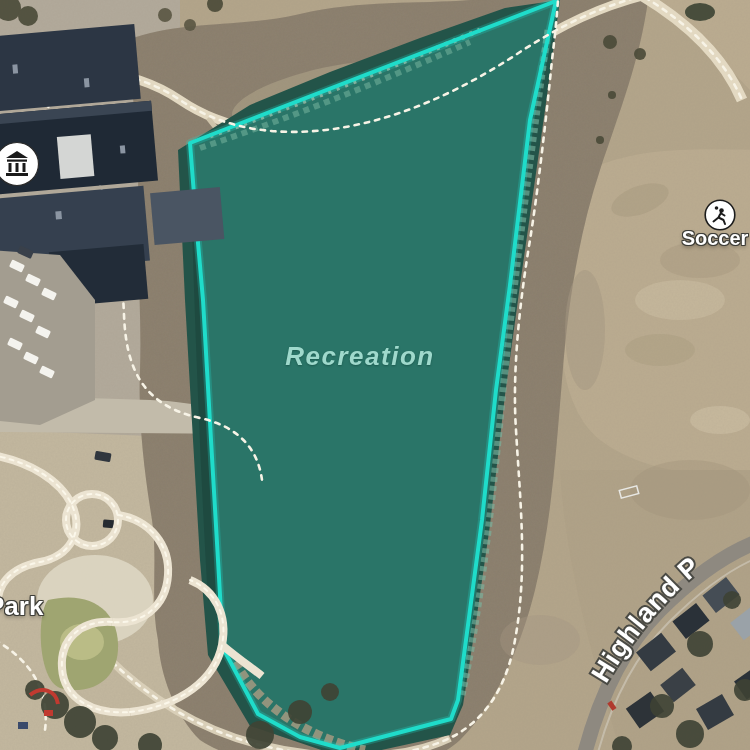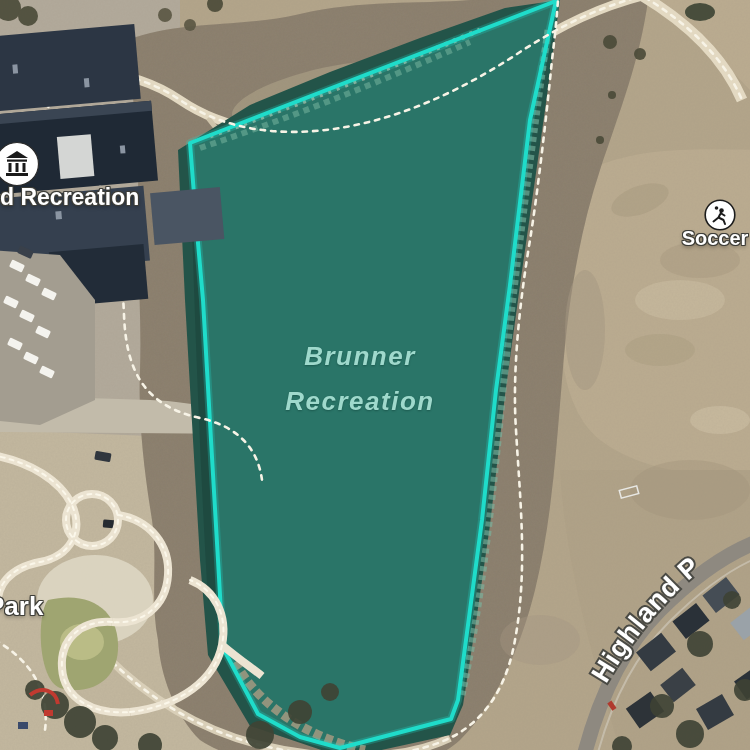--- a/index.html
+++ b/index.html
@@ -214,39 +214,37 @@
     </g>
     <rect x="620" y="488" width="18" height="8" fill="none" stroke="#e8e8e4" stroke-width="1.5" transform="rotate(-15 629 492)"></rect>
   </g>
 
   <text font-size="27" font-weight="bold" fill="#ffffff" stroke="#4a4a44" stroke-width="4" style="paint-order:stroke;font-family:'Liberation Sans',sans-serif" letter-spacing="1">
     <textPath href="#roadLabelPath" startOffset="2">Highland P</textPath>
   </text>
 </svg>
 
 <div id="reservoir-label">
-  <div>Brunner</div>
   <div>Recreation</div>
 </div>
 
 <div class="poi-icon" style="left:-6px;top:141px">
   <svg width="46" height="46" viewBox="0 0 46 46">
     <circle cx="23" cy="23" r="21.5" fill="#ffffff" stroke="#2b2b2b" stroke-width="1.2"></circle>
     <g fill="#1a1a1a">
       <polygon points="23,10 34,17 12,17"></polygon>
       <rect x="13" y="18.5" width="20" height="2.2"></rect>
       <rect x="14.5" y="22" width="3" height="9"></rect>
       <rect x="21.5" y="22" width="3" height="9"></rect>
       <rect x="28.5" y="22" width="3" height="9"></rect>
       <rect x="12" y="32" width="22" height="3"></rect>
     </g>
   </svg>
 </div>
 <div class="map-label" id="rec-label">
-  <div>d Recreation</div>
 </div>
 
 <div class="poi-icon" style="left:704px;top:199px">
   <svg width="32" height="32" viewBox="0 0 32 32">
     <circle cx="16" cy="16" r="14.8" fill="#ffffff" stroke="#1c1c1c" stroke-width="1.6"></circle>
     <circle cx="12.5" cy="9" r="1.8" fill="#1a1a1a"></circle>
     <circle cx="17.5" cy="11.5" r="2.3" fill="#1a1a1a"></circle>
     <path d="M 17 13.5 L 14.5 18.5 L 9.5 22.5 M 14.5 18.5 L 19.5 21 L 21 25 M 16.5 14 L 20.5 16.5" stroke="#1a1a1a" stroke-width="2" fill="none" stroke-linecap="round" stroke-linejoin="round"></path>
   </svg>
 </div>

